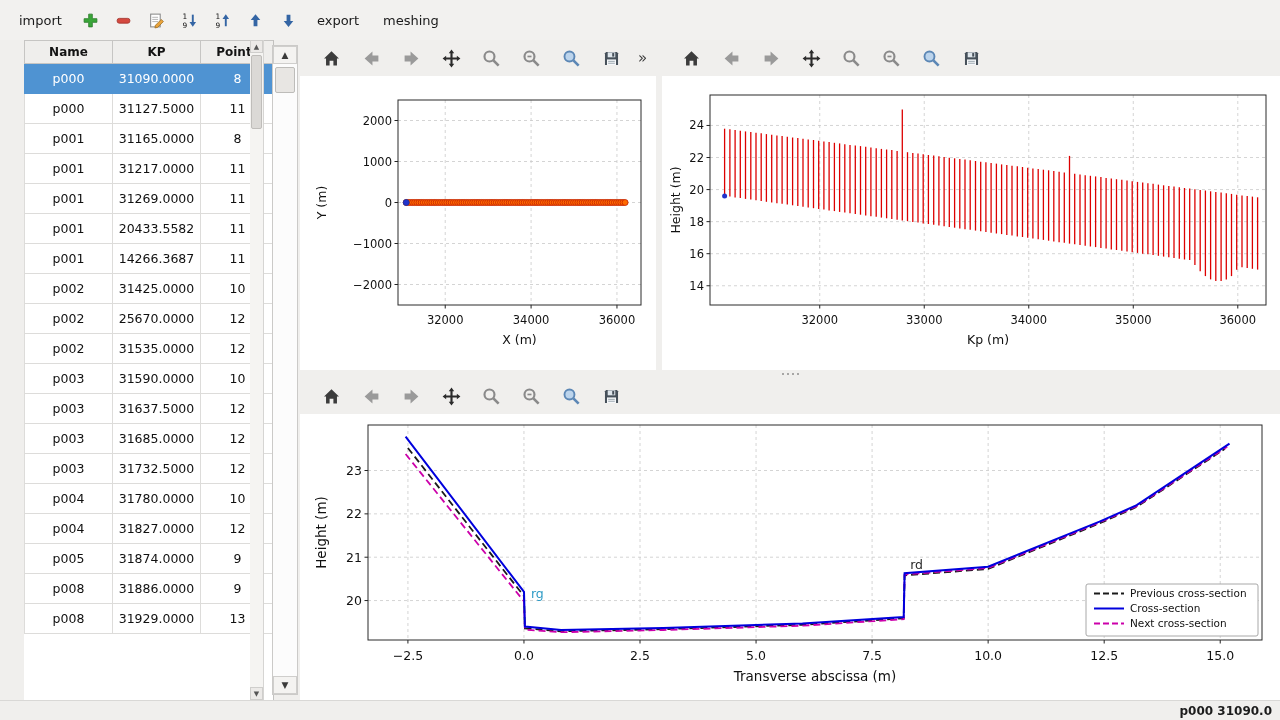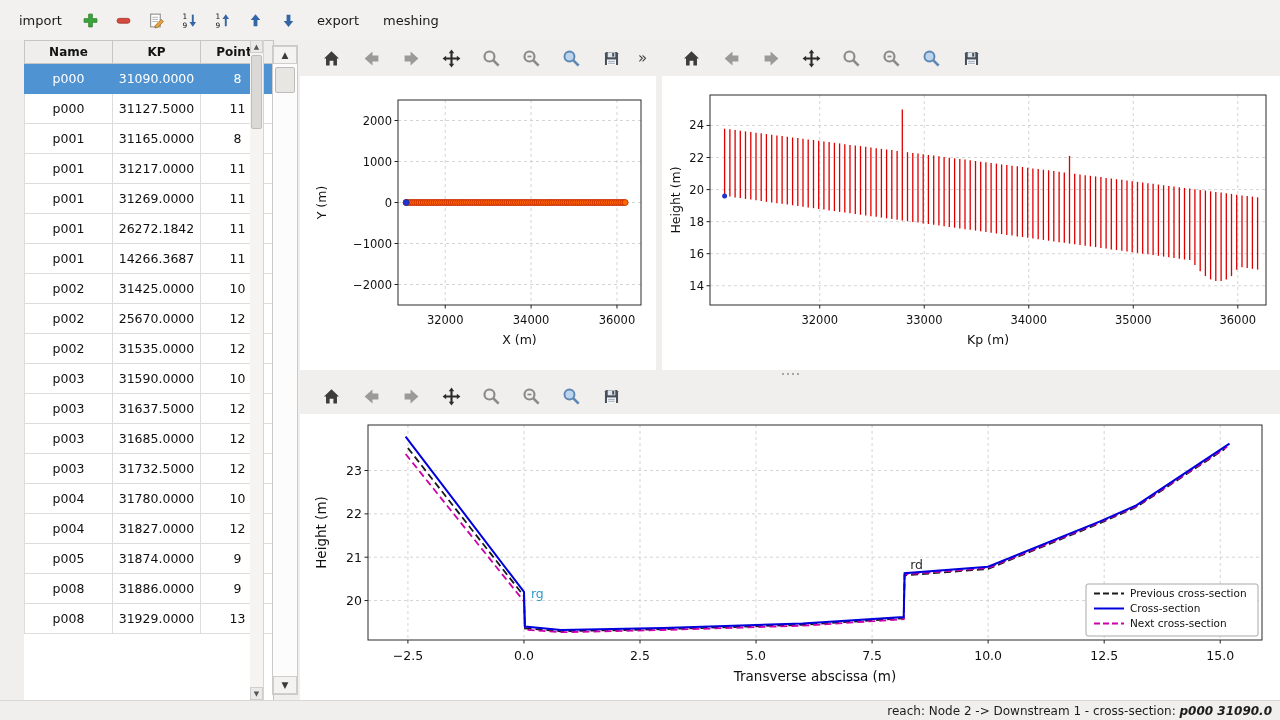--- a/index.html
+++ b/index.html
@@ -47,21 +47,21 @@
   .canvas svg { display:block; }
   .splitter { position:absolute; left:0; top:330px; width:980px; height:8px; background:#f0efed;
               display:flex; align-items:center; justify-content:center; gap:3px; }
   .splitter i { width:2px; height:2px; background:#8f8e8c; border-radius:50%; }
   .bottom-panel { position:absolute; left:0; top:338px; width:980px; height:322px; display:flex; flex-direction:column; }
 
   
   .statusbar { position:absolute; left:0; top:700px; width:1280px; height:20px; background:#f0efed;
                border-top:1px solid #d9d8d6; display:flex; align-items:center; justify-content:flex-end;
                padding-right:8px; font-size:12px; color:#1c1c1c; }
-  .statusbar b { font-weight:bold;font-style:italic; }
+  .statusbar b { font-weight:bold; }
   svg text { font-family:"DejaVu Sans","Liberation Sans",sans-serif; }
 </style>
 </head>
 <body>
 
 <div class="app">
 
   <div class="topbar">
       <div class="tb-text">import</div>
       <div class="tb-btn">
@@ -148,21 +148,21 @@
             <td>31217.0000</td>
             <td>11</td>
           </tr>
           <tr>
             <td>p001</td>
             <td>31269.0000</td>
             <td>11</td>
           </tr>
           <tr>
             <td>p001</td>
-            <td>26272.1842</td>
+            <td>20433.5582</td>
             <td>11</td>
           </tr>
           <tr>
             <td>p001</td>
             <td>14266.3687</td>
             <td>11</td>
           </tr>
           <tr>
             <td>p002</td>
             <td>31425.0000</td>
@@ -739,17 +739,16 @@
             <text x="830" y="198" font-size="10.5" fill="#111">Cross-section</text>
             <line x1="794" y1="209.5" x2="824" y2="209.5" stroke="#cc00aa" stroke-width="2" stroke-dasharray="6 3"></line>
             <text x="830" y="213" font-size="10.5" fill="#111">Next cross-section</text>
             <rect x="68" y="11" width="894" height="215" fill="none" stroke="#2a2a2a" stroke-width="1"></rect>
           </svg>
         </div>
     </div>
   </div>
 
   <div class="statusbar">
-    <span style="white-space:pre;">reach: Node 2 -&gt; Downstream 1 - cross-section: </span>
     <b>p000 31090.0</b>
   </div>
 
 </div>
 
 </body></html>

